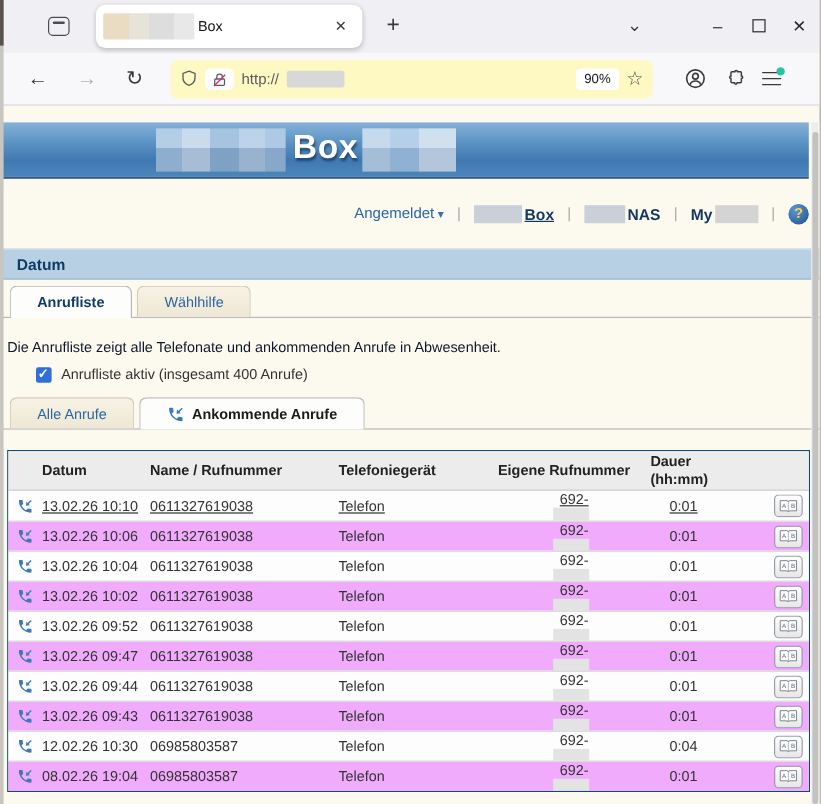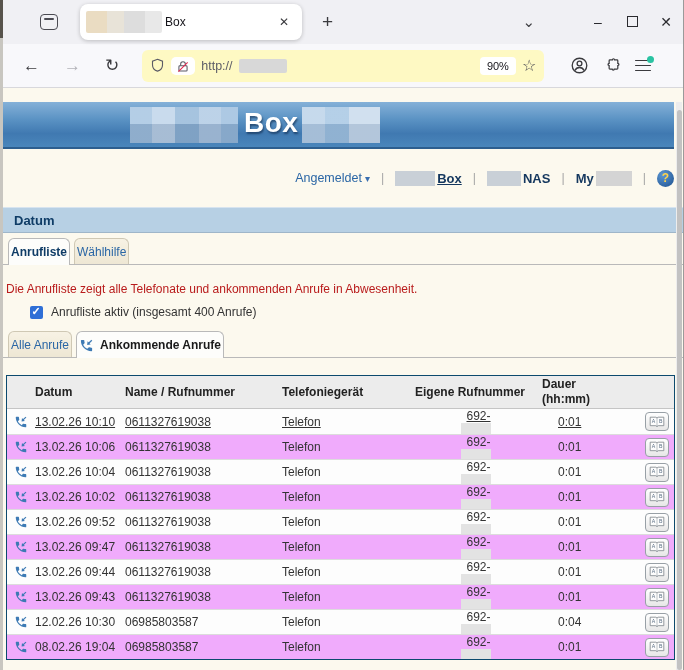--- a/index.html
+++ b/index.html
@@ -89,30 +89,30 @@
   }
   .section-bar {
     height:26px; background:#b7d0e4; border-top:1px solid #d7e4ef; border-bottom:1px solid #9fb6c9;
     display:flex; align-items:center; padding-left:14px;
     color:#0f3c66; font-weight:bold; font-size:13px;
   }
   .tabrow { display:flex; align-items:flex-end; gap:4px; padding-left:8px; border-bottom:1px solid #b9b9b9; }
   .tabrow.t1 { margin-top:5px; height:27px; }
   .tabrow.t2 { margin-top:11px; height:28px; }
   .tab {
-    display:flex; align-items:center; gap:6px; height:26px; padding:0 2px;
+    display:flex; align-items:center; gap:6px; height:26px; padding:0 22px;
     border:1px solid #cfc8b4; border-bottom:none; border-radius:6px 6px 0 0;
     background:linear-gradient(#f7f2e4,#eee7d4); color:#2a66a5; font-size:12px; cursor:pointer;
   }
   .tab.active {
     background:#fdfdfb; border-color:#b9b9b9; font-weight:bold; color:#0f3c66;
     height:27px; margin-bottom:-1px;
   }
   .tabrow.t2 .tab.active { color:#1a1a1a; }
-  .desc { margin:17px 0 0 6px; font-size:12px; color:#b91c1c; }
+  .desc { margin:17px 0 0 6px; font-size:12px; color:#0f172a; }
   .chk-row { margin:9px 0 0 30px; display:flex; align-items:center; gap:8px; }
   .checkbox {
     width:13px; height:13px; background:#2f6fd6; border-radius:2px; position:relative; cursor:pointer;
   }
   .checkbox::after { content:"✓"; position:absolute; left:1.5px; top:-1px; color:#fff; font-size:11px; font-weight:bold; }
   .chk-label { font-size:12px; color:#333; }
   
   .calltable { margin:17px 8px 0 6px; border:1px solid #0c4a6e; background:#fdfdfd; }
   .thead, .trow { display:grid; grid-template-columns:28px 90px 157px 133px 127px 99px 1fr; align-items:center; }
   .thead { height:33px; background:#ececec; border-bottom:1px solid #c5c5c5; font-weight:bold; font-size:12px; color:#222; }

